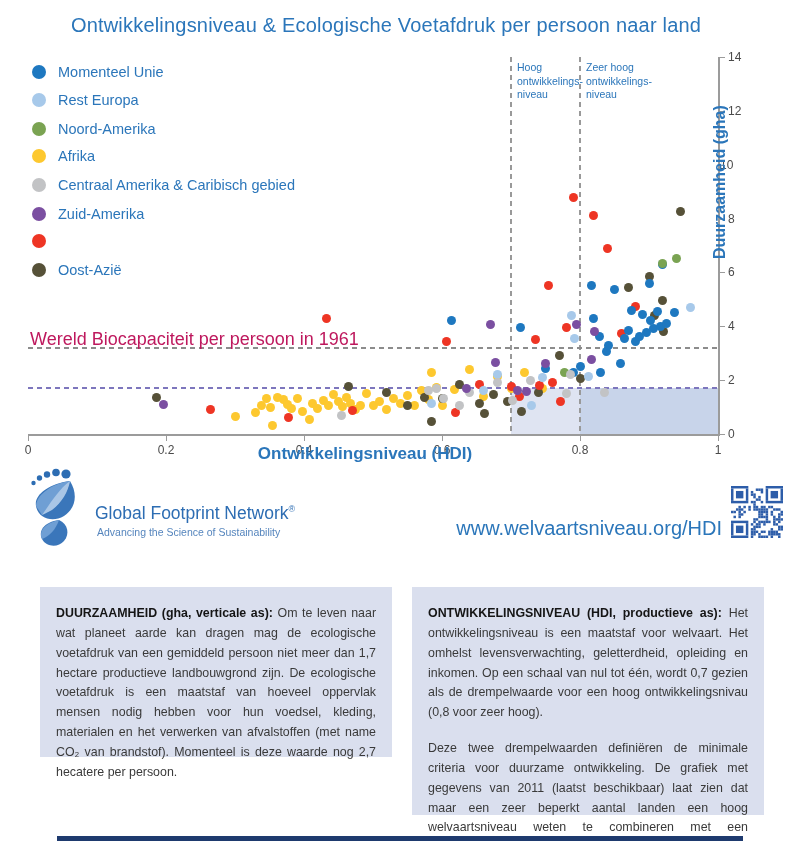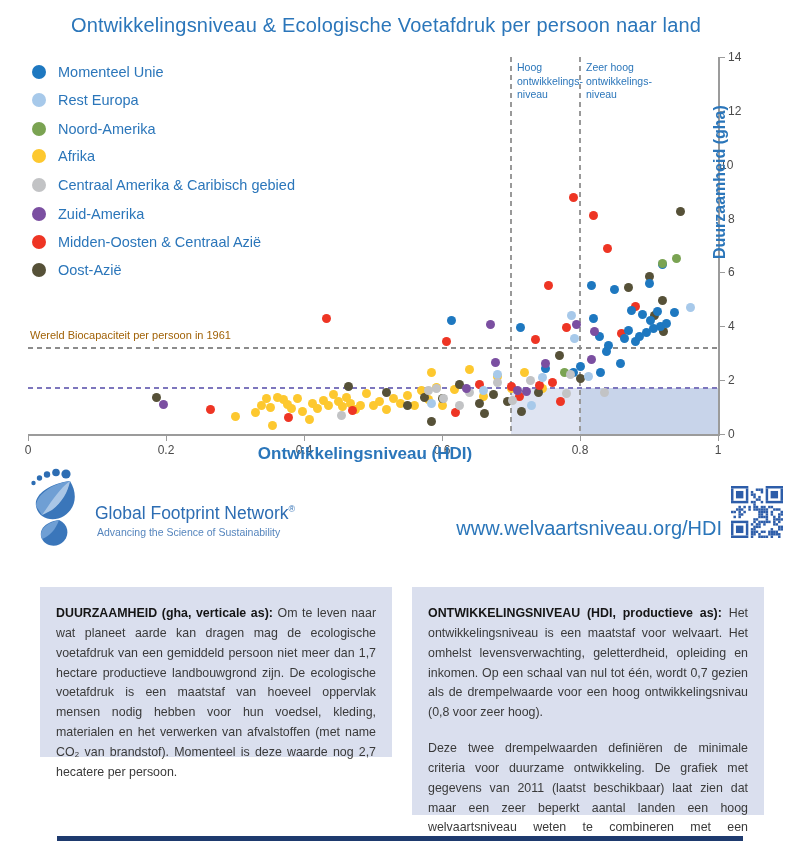--- a/index.html
+++ b/index.html
@@ -7,21 +7,21 @@
         font-family:"Liberation Sans",sans-serif;}
   .abs{position:absolute;}
   #chart-title{left:0;top:14px;width:772px;text-align:center;color:#2b76ba;
                font-size:20px;font-weight:400;letter-spacing:.2px;}
   .xtick{width:1px;height:5px;background:#9b9b9b;}
   .ytick{height:1px;width:5px;background:#9b9b9b;}
   .xtick-label{font-size:12px;color:#4a4a4a;transform:translateX(-50%);}
   .ytick-label{font-size:12px;color:#4a4a4a;}
   .hline{height:2px;}
   .vline{width:2px;}
-  .hline-label{font-size:11px;color:#a16207;}
+  .hline-label{font-size:18px;color:#be185d;}
   .vline-label{font-size:10.5px;line-height:1.3;color:#2b76ba;white-space:pre-line;}
   .shade{}
   .pt{width:9px;height:9px;border-radius:50%;}
   #x-axis-title{left:20px;top:444px;width:690px;text-align:center;color:#2b76ba;
                 font-size:17px;font-weight:700;}
   #y-axis-title{left:700px;top:230px;width:40px;color:#2b76ba;font-size:16px;font-weight:700;
                 transform:rotate(-90deg);transform-origin:center;white-space:nowrap;
                 text-align:center;}
   
   .legend-row{position:absolute;left:32px;display:flex;align-items:center;}
@@ -262,21 +262,20 @@
       <div class="legend-row" style="top: 177.2px;">
         <span class="legend-dot" style="background: rgb(194, 195, 197);"></span>
         <span class="legend-label">Centraal Amerika &amp; Caribisch gebied</span>
       </div>
       <div class="legend-row" style="top: 205.5px;">
         <span class="legend-dot" style="background: rgb(123, 79, 161);"></span>
         <span class="legend-label">Zuid-Amerika</span>
       </div>
       <div class="legend-row" style="top: 233.8px;">
         <span class="legend-dot" style="background: rgb(238, 53, 36);"></span>
-        <span class="legend-label">Midden-Oosten &amp; Centraal Azië</span>
       </div>
       <div class="legend-row" style="top: 262.1px;">
         <span class="legend-dot" style="background: rgb(86, 81, 56);"></span>
         <span class="legend-label">Oost-Azië</span>
       </div>
     </div>
 
   <div id="x-axis-title" class="abs">Ontwikkelingsniveau (HDI)</div>
   <div id="y-axis-title" class="abs">Duurzaamheid (gha)</div>
 

